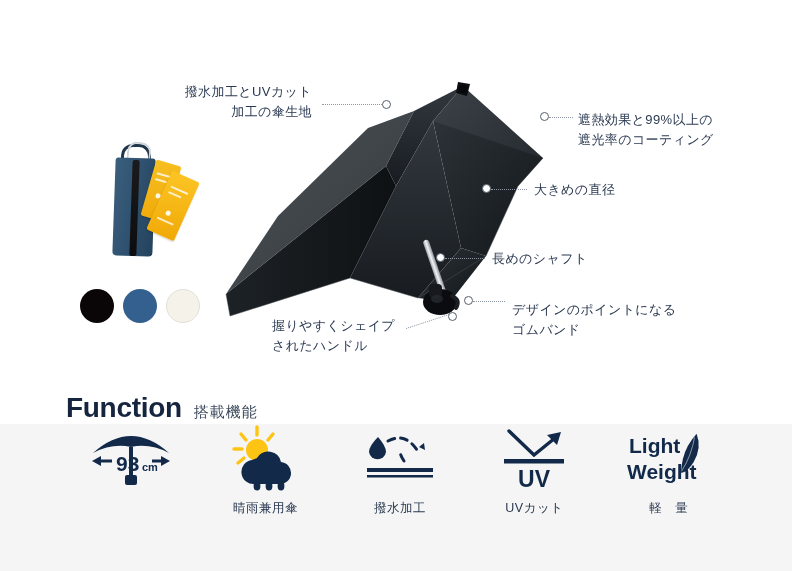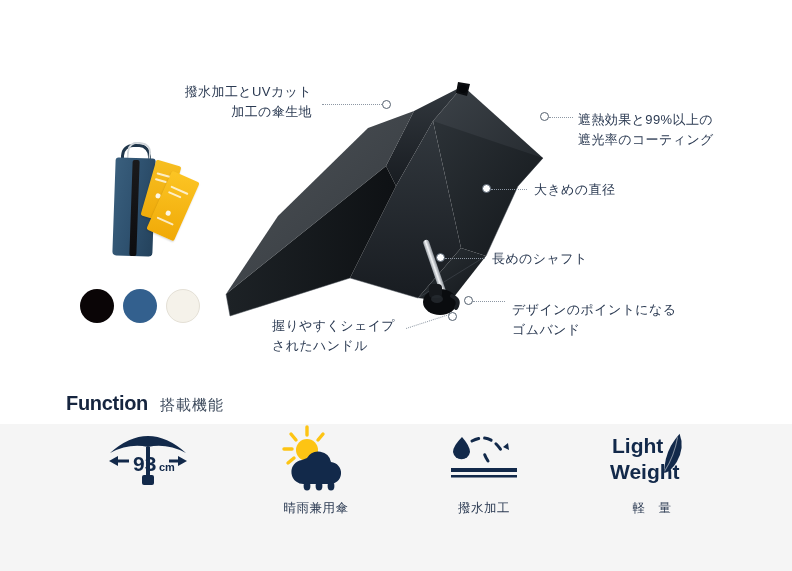--- a/index.html
+++ b/index.html
@@ -70,21 +70,21 @@
     transform-origin:0 0;
   }
   .callout{
     position:absolute;color:#2B3A52;font-size:13px;line-height:20px;
     letter-spacing:.4px;white-space:nowrap;z-index:7;
   }
   .callout.r{text-align:right;}
 
   
   .fn-head{position:absolute;left:66px;top:392px;display:flex;align-items:baseline;gap:12px;z-index:4;}
-  .fn-head .en{font-size:20px;font-weight:bold;color:#16253F;letter-spacing:-.3px;}
+  .fn-head .en{font-size:28px;font-weight:bold;color:#16253F;letter-spacing:-.3px;}
   .fn-head .jp{font-size:15px;color:#3d4a5c;letter-spacing:1px;}
 
   .band{position:absolute;left:0;top:424px;width:792px;height:147px;background:#F5F5F5;}
   .feats{position:absolute;left:64px;top:424px;width:672px;display:flex;}
   .feat{flex:1;display:flex;flex-direction:column;align-items:center;}
   .feat .art{height:68px;display:flex;align-items:center;justify-content:center;}
   .feat .cap{
     margin-top:8px;text-align:center;font-size:12.5px;line-height:17px;
     color:#2B3A52;letter-spacing:.5px;
   }
@@ -274,20 +274,35 @@
           <path d="M62 22 l5 -4 l1 7 Z" fill="#12294A"></path>
           <rect x="10" y="43" width="66" height="4" fill="#12294A"></rect>
           <rect x="10" y="50" width="66" height="2.5" fill="#12294A"></rect>
         </svg>
       </div>
       <div class="cap">
         <div>撥水加工</div>
       </div>
     </div>
 
+    <div class="feat">
+      <div class="art">
+        <svg width="86" height="66" viewBox="0 0 86 66">
+          <g stroke="#12294A" stroke-width="3.4" fill="none" stroke-linecap="round">
+            <path d="M18 6 L43 30 L64 13"></path>
+          </g>
+          <path d="M70 7 L56 10 L66 20 Z" fill="#12294A"></path>
+          <rect x="13" y="34" width="60" height="4.5" fill="#12294A"></rect>
+          <text x="43" y="62" text-anchor="middle" font-family="Liberation Sans, sans-serif" font-size="23" font-weight="bold" fill="#12294A">UV</text>
+        </svg>
+      </div>
+      <div class="cap">
+        <div>UVカット</div>
+      </div>
+    </div>
 
     <div class="feat">
       <div class="art">
         <svg width="104" height="66" viewBox="0 0 104 66">
           <text x="12" y="28" font-family="Liberation Sans, sans-serif" font-size="21" font-weight="bold" fill="#12294A">Light</text>
           <text x="10" y="54" font-family="Liberation Sans, sans-serif" font-size="21" font-weight="bold" fill="#12294A">Weight</text>
           <g transform="translate(70,6) rotate(16)">
             <path d="M10 0 q9 12 5 28 q-3 11 -9 14 q-4 -14 -1 -28 Q7 6 10 0 Z" fill="#12294A"></path>
             <path d="M9 4 q2 18 -3 36" stroke="#F5F5F5" stroke-width="1" fill="none" opacity=".5"></path>
           </g>

